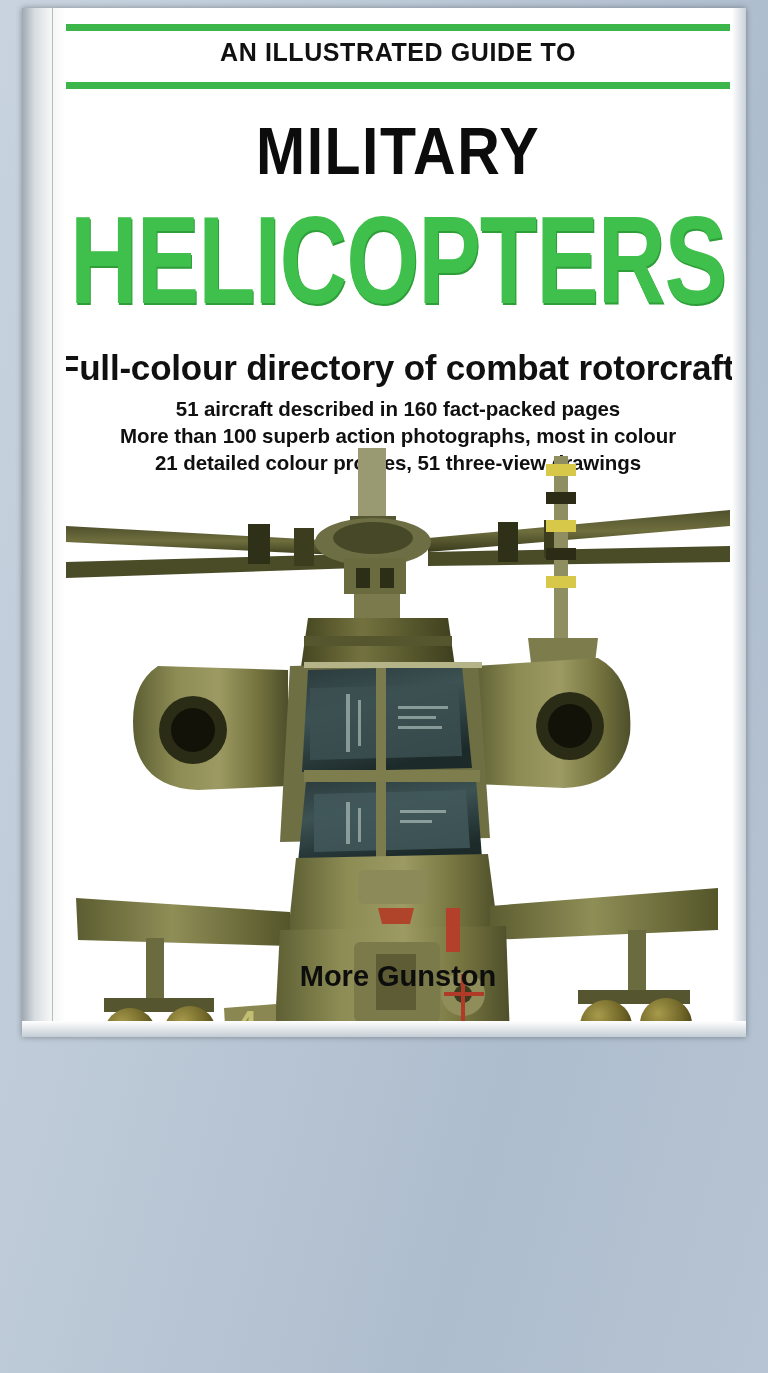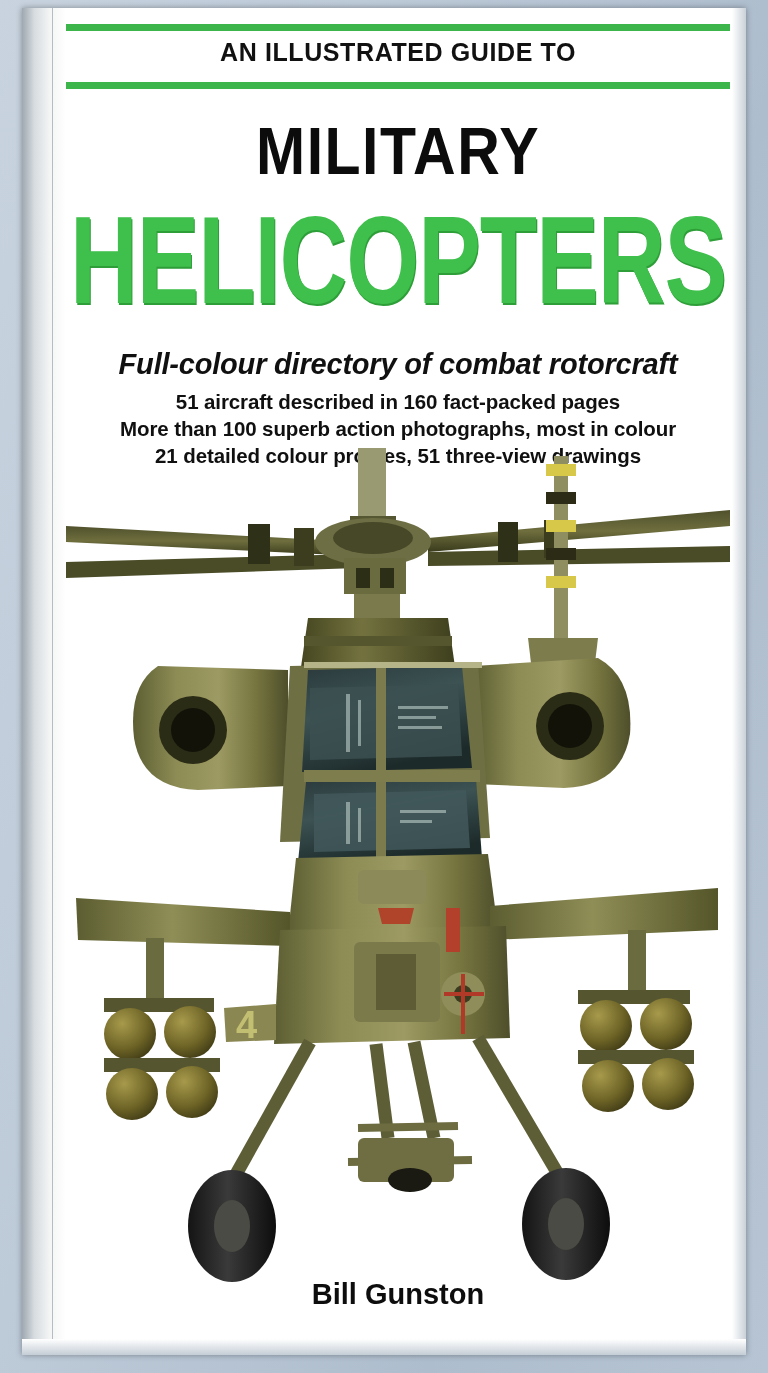--- a/index.html
+++ b/index.html
@@ -28,21 +28,21 @@
     inset: 0;
     background: linear-gradient(105deg, #c8d3df 0%, #bcc9d7 35%, #aebdcd 70%, #b6c4d3 100%);
   }
 
   
   .cover {
     position: absolute;
     left: 22px;
     top: 8px;
     width: 724px;
-    height: 1347px;
+    height: 1029px;
     background: #ffffff;
     box-shadow: 0 0 6px rgba(0,0,0,0.35);
     overflow: hidden;
   }
 
   
   .spine {
     position: absolute;
     left: 0;
     top: 0;
@@ -129,27 +129,26 @@
     line-height: 1;
     margin-top: 20px;
     letter-spacing: -1px;
     font-family: "Liberation Sans", sans-serif;
     transform: scaleY(1.35) scaleX(1.02);
     transform-origin: center top;
     text-shadow: 1px 1px 0 #2e9e38;
   }
 
   .subtitle {
-    text-align: center;
-    font-weight: bold;
-    font-size: 29px;
+    text-align: left;
+    font-weight: bold;
+    font-size: 35px;
     color: #101010;
     margin-top: 58px;
     letter-spacing: -0.2px;
-    font-style: italic;
   }
 
   .bullets {
     margin-top: 7px;
     text-align: center;
   }
   .bullets div {
     font-weight: bold;
     font-size: 20.5px;
     color: #101010;
@@ -374,21 +373,21 @@
 
           <g>
             <ellipse cx="174" cy="788" rx="44" ry="56" fill="url(#tyre)"></ellipse>
             <ellipse cx="174" cy="788" rx="18" ry="26" fill="#4b4b45"></ellipse>
             <ellipse cx="508" cy="786" rx="44" ry="56" fill="url(#tyre)"></ellipse>
             <ellipse cx="508" cy="786" rx="18" ry="26" fill="#4b4b45"></ellipse>
           </g>
         </svg>
       </div>
 
-      <div class="author">Bill Gunston</div>
+      <div class="author">More Gunston</div>
 
     </div>
 
     <div class="spine">
       <div class="spine-line"></div>
     </div>
     <div class="edge-right"></div>
     <div class="edge-bottom"></div>
   </div>
 

